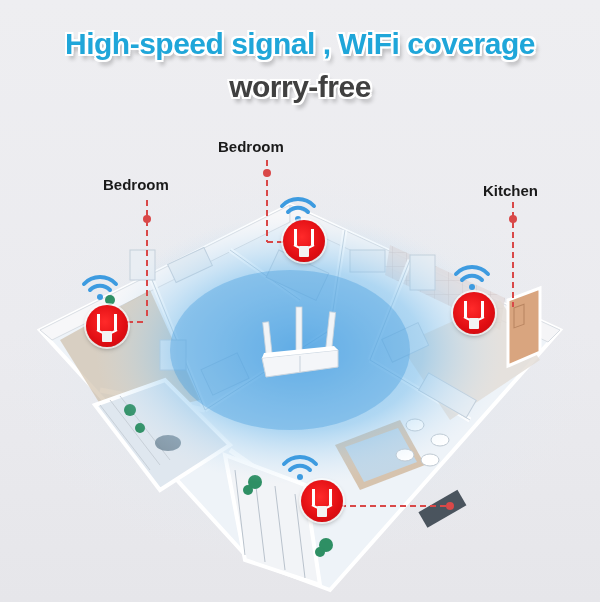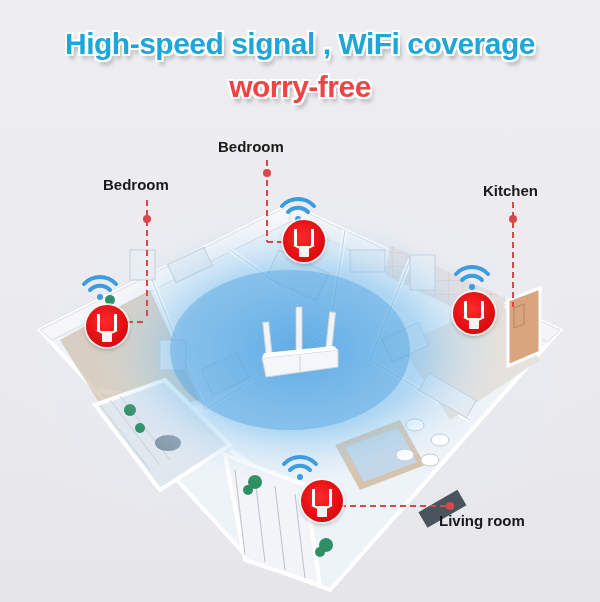--- a/index.html
+++ b/index.html
@@ -10,21 +10,21 @@
   }
   .title {
     position: absolute; left: 0; width: 600px; text-align: center;
     font-weight: 900; letter-spacing: -0.5px;
     text-shadow:
       -2px -2px 0 #fff, 2px -2px 0 #fff, -2px 2px 0 #fff, 2px 2px 0 #fff,
       0 -2px 0 #fff, 0 2px 0 #fff, -2px 0 0 #fff, 2px 0 0 #fff,
       3px 5px 4px rgba(0,0,0,0.28);
   }
   .title-line1 { top: 27px; font-size: 30px; color: #1fa6d9; }
-  .title-line2 { top: 70px; font-size: 30px; color: #ef4444; }
+  .title-line2 { top: 70px; font-size: 30px; color: #404040; }
 
   .scene { position: absolute; left: 0; top: 0; width: 600px; height: 602px; }
 
   .label {
     position: absolute; font-size: 15px; font-weight: bold; color: #1a1a1a;
     white-space: nowrap;
   }
 
   .extender {
     position: absolute; width: 42px; height: 42px; border-radius: 50%;
@@ -176,21 +176,20 @@
   </svg>
 
   
   <div class="title title-line1">High-speed signal , WiFi coverage</div>
   <div class="title title-line2">worry-free</div>
 
   
   <div class="label" style="left:103px; top:176px;">Bedroom</div>
   <div class="label" style="left:218px; top:138px;">Bedroom</div>
   <div class="label" style="left:483px; top:182px;">Kitchen</div>
-  <div class="label" style="left:439px; top:512px;">Living room</div>
 
   
   <svg class="wifi" style="left:80px; top:270px;" width="40" height="32" viewBox="0 0 40 32">
     <path d="M4 14 A22 22 0 0 1 36 14" stroke="#3d9be0" stroke-width="4" fill="none" stroke-linecap="round"></path>
     <path d="M10 20 A14 14 0 0 1 30 20" stroke="#3d9be0" stroke-width="4" fill="none" stroke-linecap="round"></path>
     <circle cx="20" cy="27" r="3" fill="#3d9be0"></circle>
   </svg>
   <svg class="wifi" style="left:278px; top:192px;" width="40" height="32" viewBox="0 0 40 32">
     <path d="M4 14 A22 22 0 0 1 36 14" stroke="#3d9be0" stroke-width="4" fill="none" stroke-linecap="round"></path>
     <path d="M10 20 A14 14 0 0 1 30 20" stroke="#3d9be0" stroke-width="4" fill="none" stroke-linecap="round"></path>

